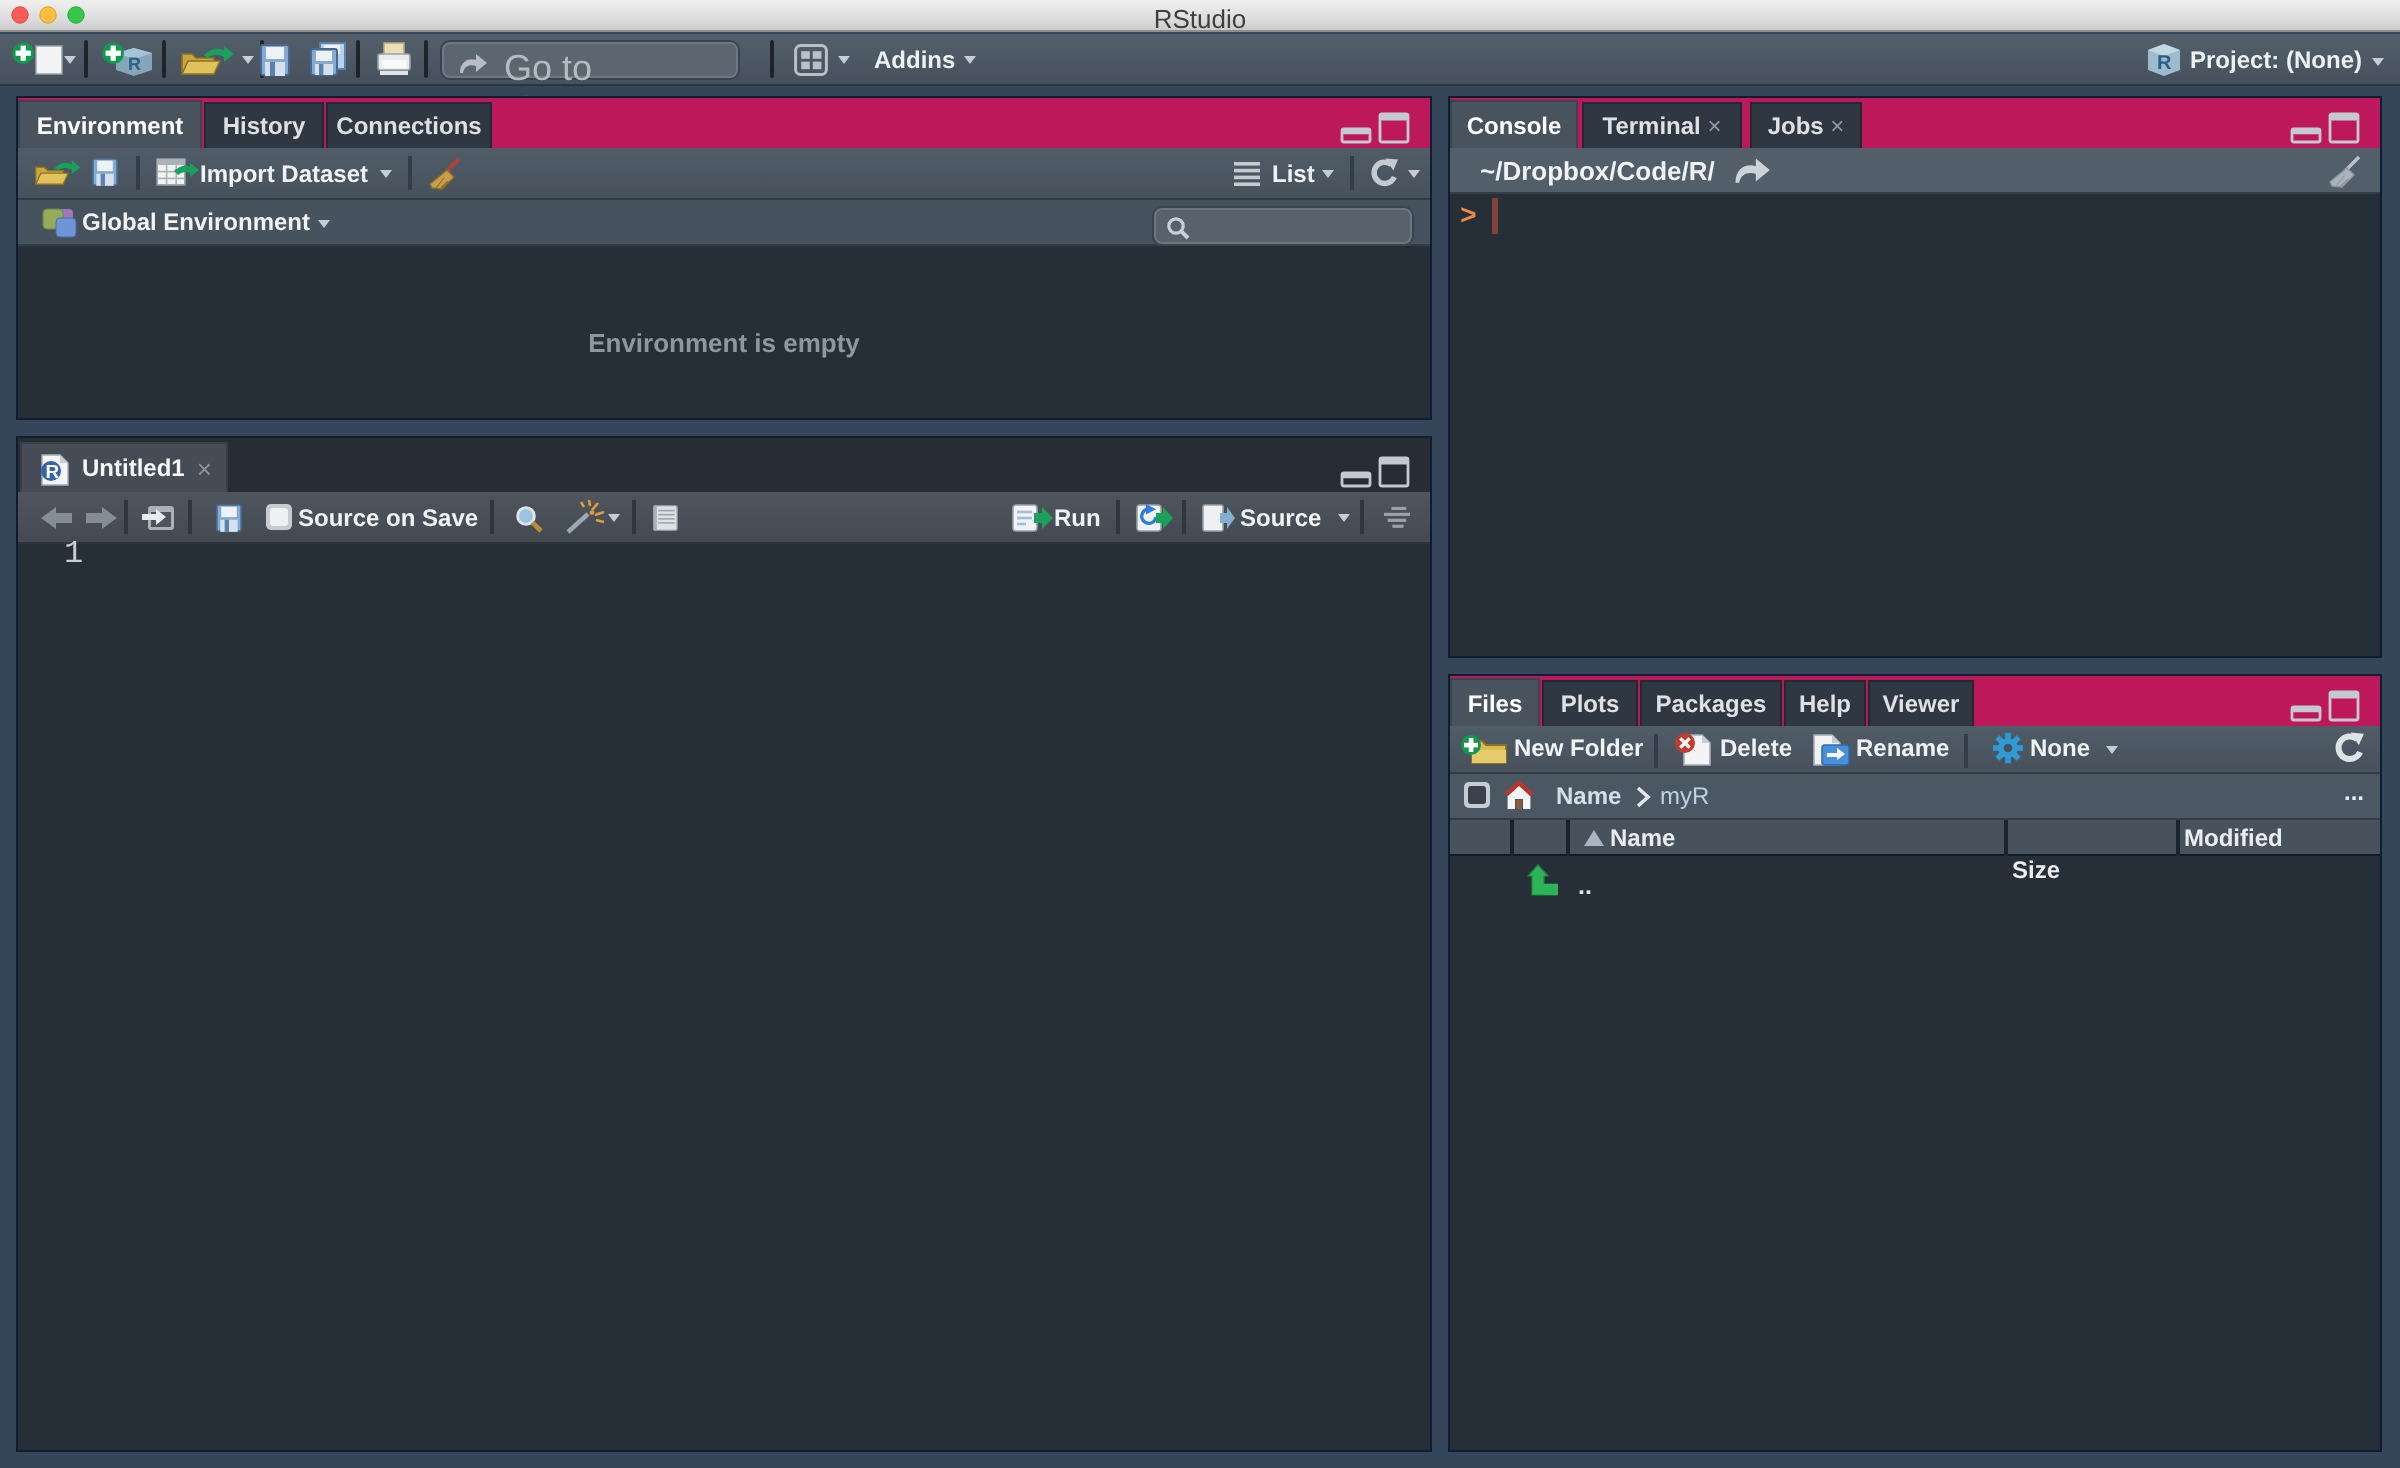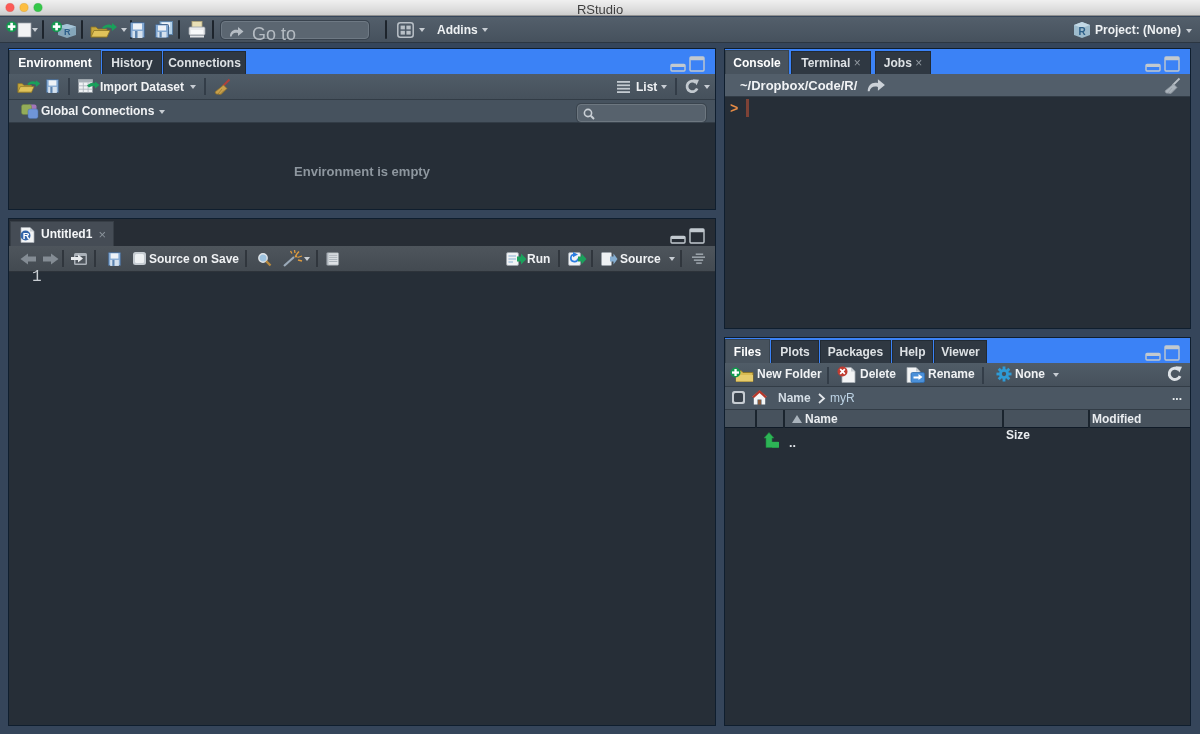--- a/index.html
+++ b/index.html
@@ -19,21 +19,21 @@
 .tsep { position:absolute; top:3px; width:2px; height:19px; background:#1d242c; border-radius:1px; }
 .caret { position:absolute; width:0; height:0; border-left:3.5px solid transparent;
   border-right:3.5px solid transparent; border-top:4px solid #c7cdd3; }
 .tblabel { position:absolute; font-size:12px; font-weight:bold; color:#eef1f3; }
 
 #gotobox { position:absolute; left:221px; top:4px; width:148px; height:17.5px;
   background:#5b6671; border:1px solid #6e7984; border-radius:4px;
   box-shadow:0 0 0 1px #39434e; color:#b4bbc2; font-size:18px; }
 
 .pane { position:absolute; background:#262e37; border:1px solid #0f1e2e; }
-.tabbar { position:absolute; left:0; top:0; right:0; height:33px; background:#3b82f6; }
+.tabbar { position:absolute; left:0; top:0; right:0; height:33px; background:#be185d; }
 .tab { position:absolute; top:2px; height:23px; line-height:23px; font-size:12px; font-weight:bold;
   color:#dde1e4; background:#2f3842; border:1px solid #212a33; border-bottom:none;
   text-align:center; }
 .tab.active { top:1px; height:24px; line-height:24px; background:#48535e; color:#ffffff;
   border-color:#39444e; z-index:2; }
 .ptoolbar { position:absolute; left:0; right:0; height:26px;
   background:linear-gradient(#505c67,#46515c); border-bottom:1px solid #323c46; }
 .psep { position:absolute; top:4px; width:2px; height:17px; background:#333d48; }
 .ptext { position:absolute; font-size:12px; font-weight:bold; color:#f0f2f4; }
 .minmax { right:10px; top:6.5px; width:35px; height:16px; }
@@ -180,21 +180,21 @@
       <polygon points="8.8,0.2 15,0.8 12.6,6.2" fill="#c3cad0"></polygon>
     </svg>
     <span class="caret" style="left:695px;top:11px;"></span>
   </div>
   <div style="position:absolute;left:0;right:0;top:51px;height:23px;background:#46525e;border-bottom:1px solid #323c46;">
     <svg style="left:12px;top:4px;" width="18" height="15" viewBox="0 0 18 15">
       <rect x="6.5" y="0.5" width="9" height="9" rx="2" fill="#a276ba"></rect>
       <rect x="0.5" y="0.5" width="10" height="10" rx="2" fill="#94ac59" stroke="#6e8440" stroke-width="0.5"></rect>
       <rect x="7" y="5" width="10" height="9.5" rx="2" fill="#6f95d8" stroke="#4a6fa8" stroke-width="0.5"></rect>
     </svg>
-    <div class="ptext" style="left:32px;top:4px;">Global Connections</div>
+    <div class="ptext" style="left:32px;top:4px;">Global Environment</div>
     <span class="caret" style="left:150px;top:10px;"></span>
     <div style="position:absolute;right:9px;top:3.5px;width:129px;height:18px;background:#57626d;border:1px solid #6d7780;border-radius:4px;box-shadow:0 0 0 1px #3a444e;">
       <svg style="left:5px;top:3px;" width="12" height="12" viewBox="0 0 12 12">
         <circle cx="5" cy="5" r="3.6" fill="none" stroke="#c9cfd5" stroke-width="1.6"></circle>
         <line x1="7.8" y1="7.8" x2="11" y2="11" stroke="#c9cfd5" stroke-width="2"></line>
       </svg>
     </div>
   </div>
   <div style="position:absolute;left:0;right:0;top:115px;text-align:center;color:#8e979f;font-size:13px;font-weight:bold;">Environment is empty</div>
 </div>

